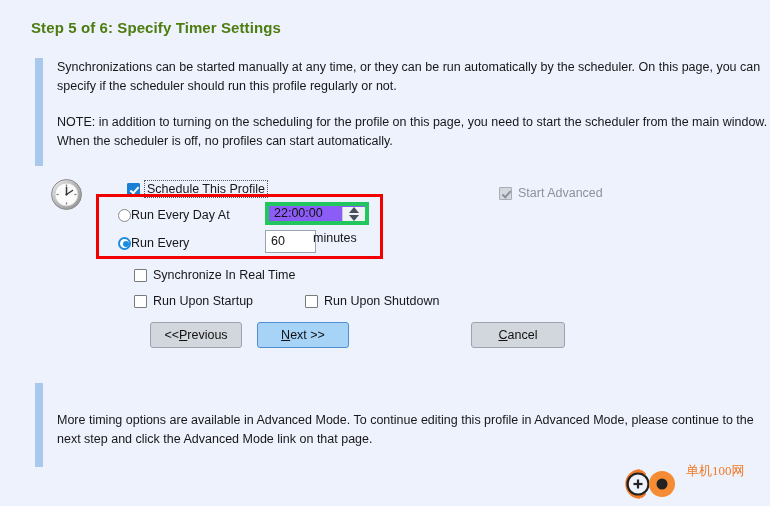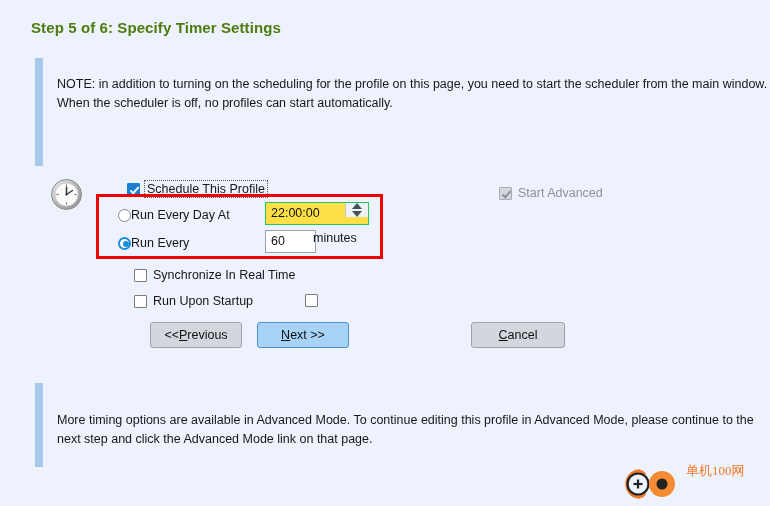--- a/index.html
+++ b/index.html
@@ -84,22 +84,22 @@
   .radio.selected::after{
     content:"";position:absolute;left:2.5px;top:2.5px;
     width:6px;height:6px;border-radius:50%;background:#1b8ce0;
   }
   .radio-label{font-size:12.5px;color:#16161a;white-space:nowrap;}
 
   
   .spin-wrap{
     position:absolute;left:170px;top:20px;
     width:104px;height:23px;
-    border:1px solid #22c55e;background:#fde047;box-sizing:border-box;
-    display:flex;align-items:flex-start;
+    border:4px solid #22c55e;background:#8b5cf6;box-sizing:border-box;
+    display:flex;align-items:center;
   }
   .spin-value{
     flex:1;font-size:12.5px;line-height:21px;padding-left:5px;color:#111;
   }
   .spin-btns{
     width:22px;background:#eef1f5;border-left:1px solid #c3c9d1;
     display:flex;flex-direction:column;align-items:center;justify-content:center;
     gap:2px;
   }
   .arr{width:0;height:0;border-left:5px solid transparent;border-right:5px solid transparent;}
@@ -149,20 +149,21 @@
 </head>
 <body>
 
 <div class="page">
 
   <div class="title">Step 5 of 6: Specify Timer Settings</div>
 
   <div class="info-block" id="info-top">
     <div class="accent-bar"></div>
     <div class="info-text">
+      <p>Synchronizations can be started manually at any time, or they can be run automatically by the scheduler. On this page, you can specify if the scheduler should run this profile regularly or not.</p>
       <p class="gap">NOTE: in addition to turning on the scheduling for the profile on this page, you need to start the scheduler from the main window. When the scheduler is off, no profiles can start automatically.</p>
     </div>
   </div>
 
   <div class="clock-icon">
     <svg width="33" height="33" viewBox="0 0 33 33">
       <defs>
         <linearGradient id="bezel" x1="0" y1="0" x2="1" y2="1">
           <stop offset="0%" stop-color="#f3f3f3"></stop>
           <stop offset="45%" stop-color="#b8b8b8"></stop>
@@ -214,20 +215,21 @@
       <span class="cb-label">Synchronize In Real Time</span>
     </div>
 
     <div class="cb-row" id="row-startup">
       <span class="checkbox"></span>
       <span class="cb-label">Run Upon Startup</span>
     </div>
 
     <div class="cb-row" id="row-shutdown">
       <span class="checkbox"></span>
+      <span class="cb-label">Run Upon Shutdown</span>
     </div>
   </div>
 
   <div class="cb-row" id="row-startsched">
     <span class="checkbox disabled"></span>
     <span class="cb-label dim">Start Advanced</span>
   </div>
 
   <div class="red-box"></div>
 

